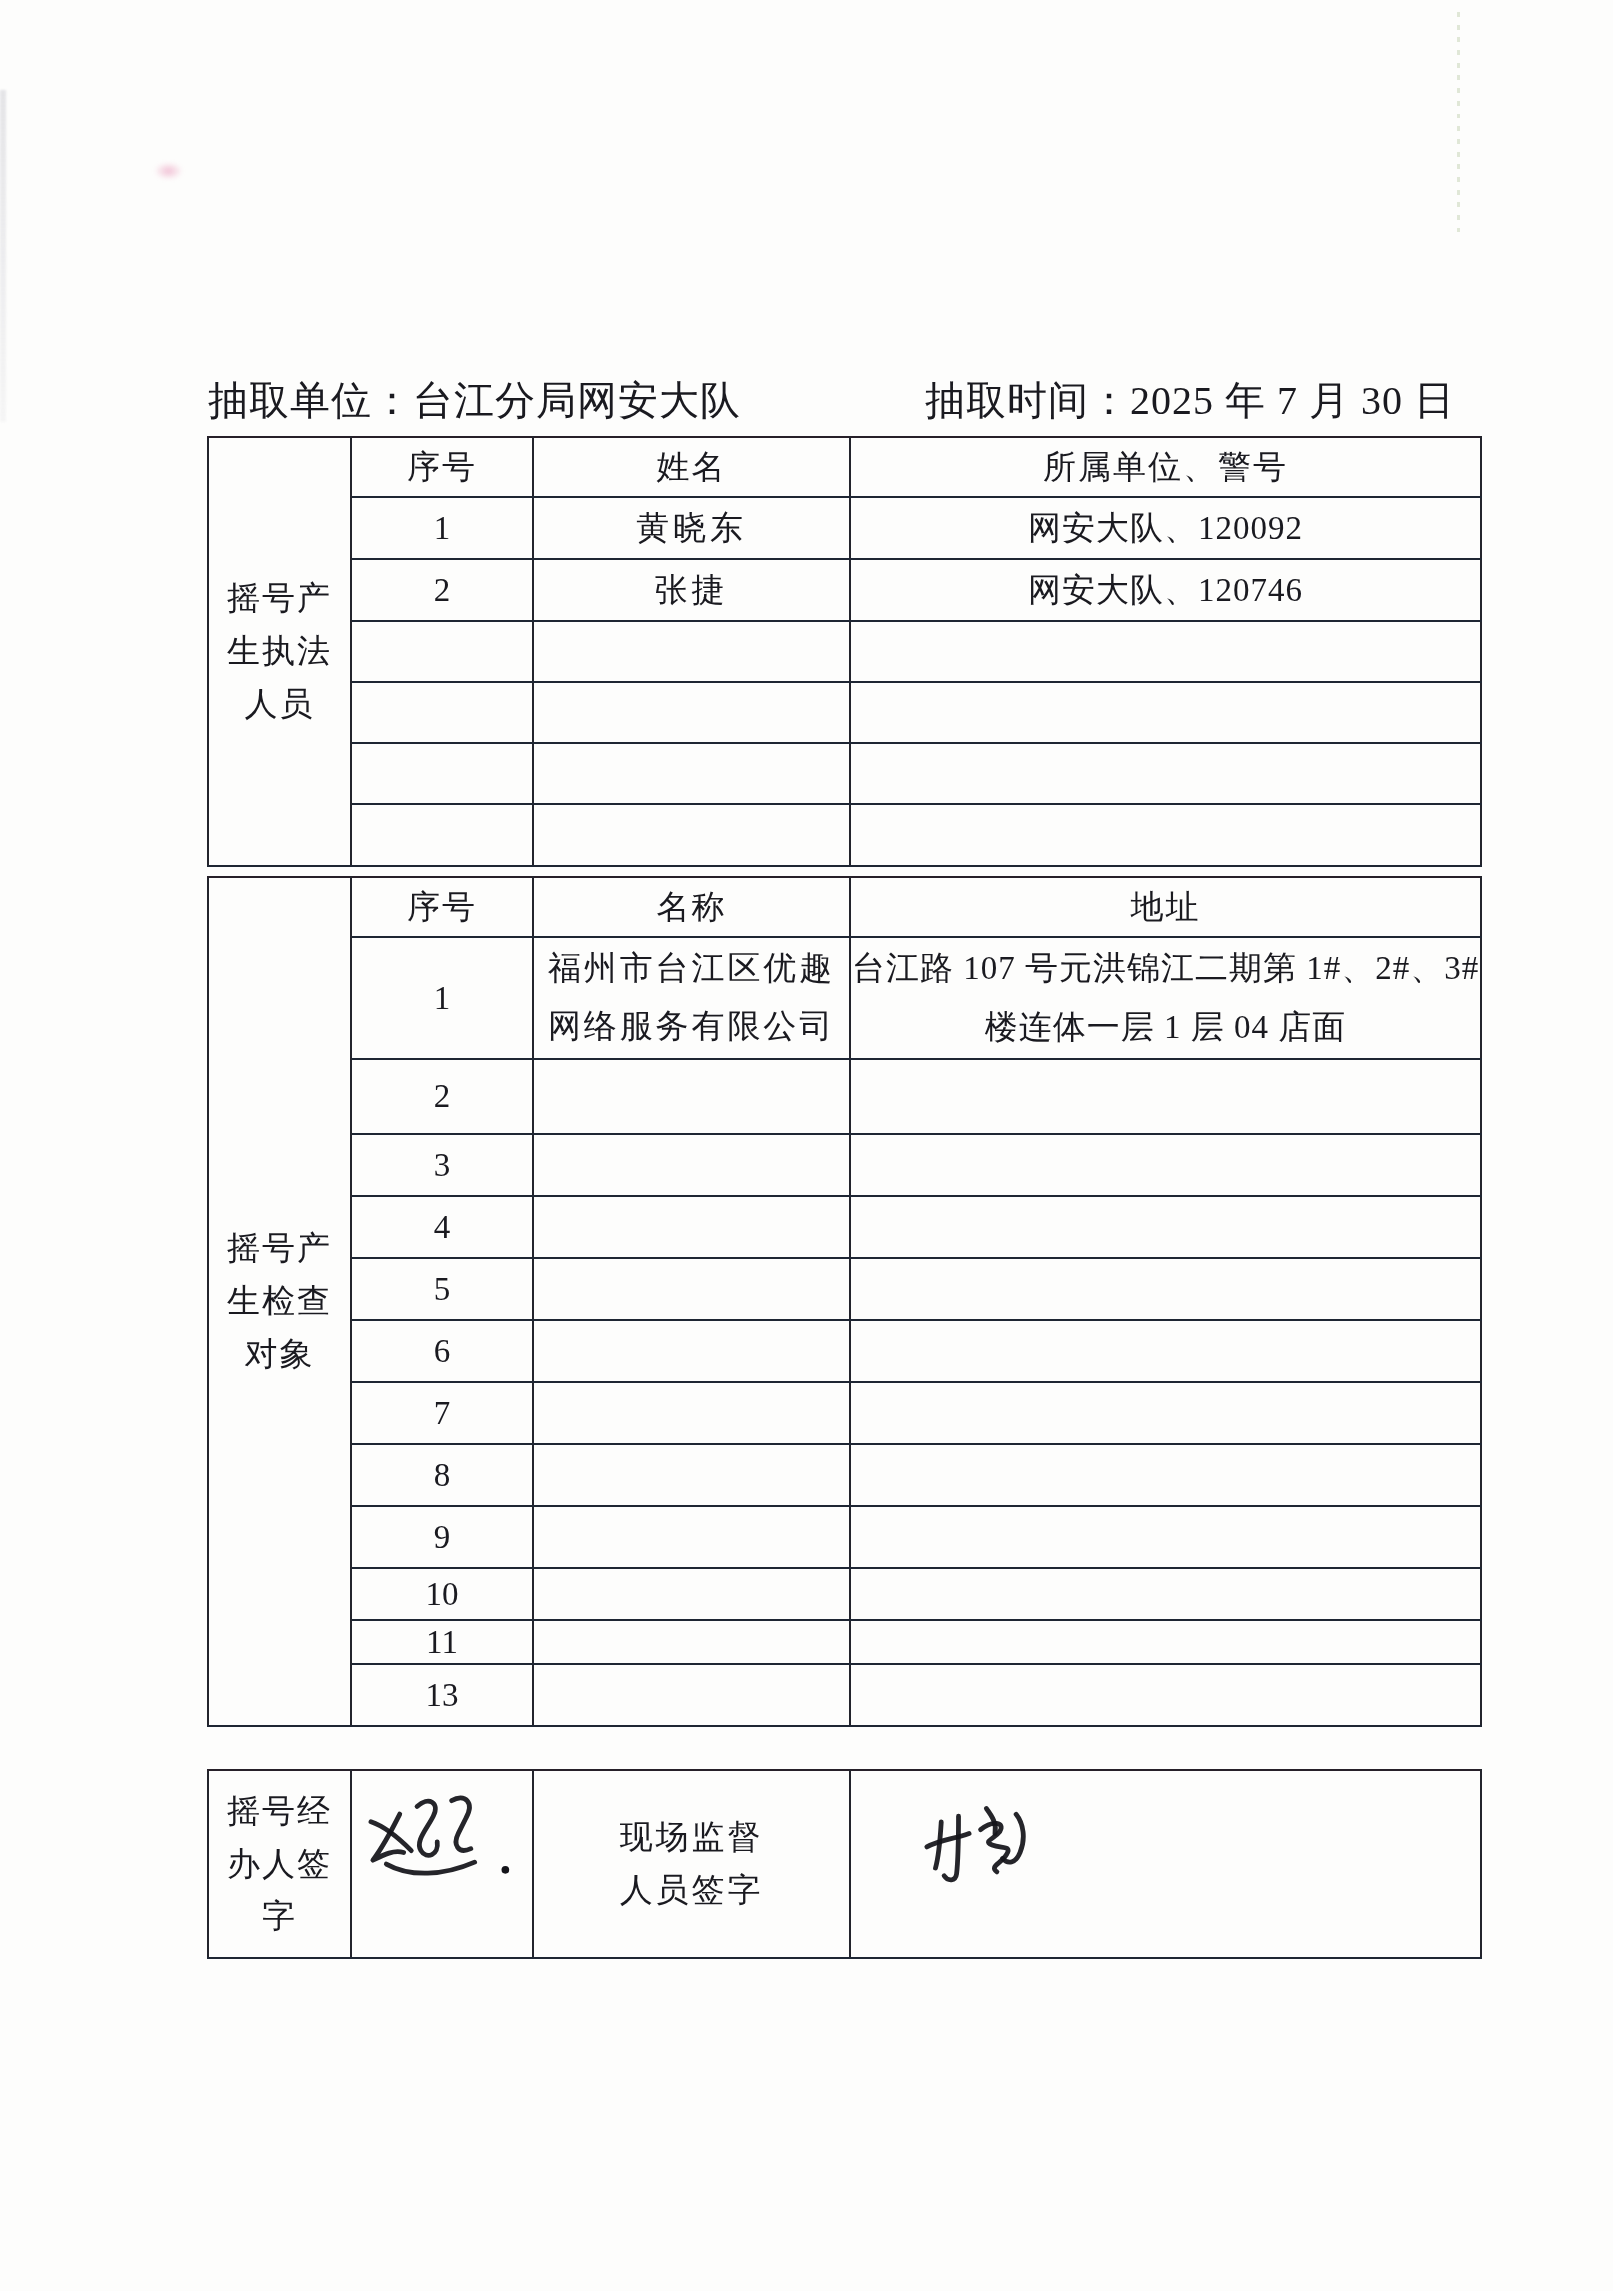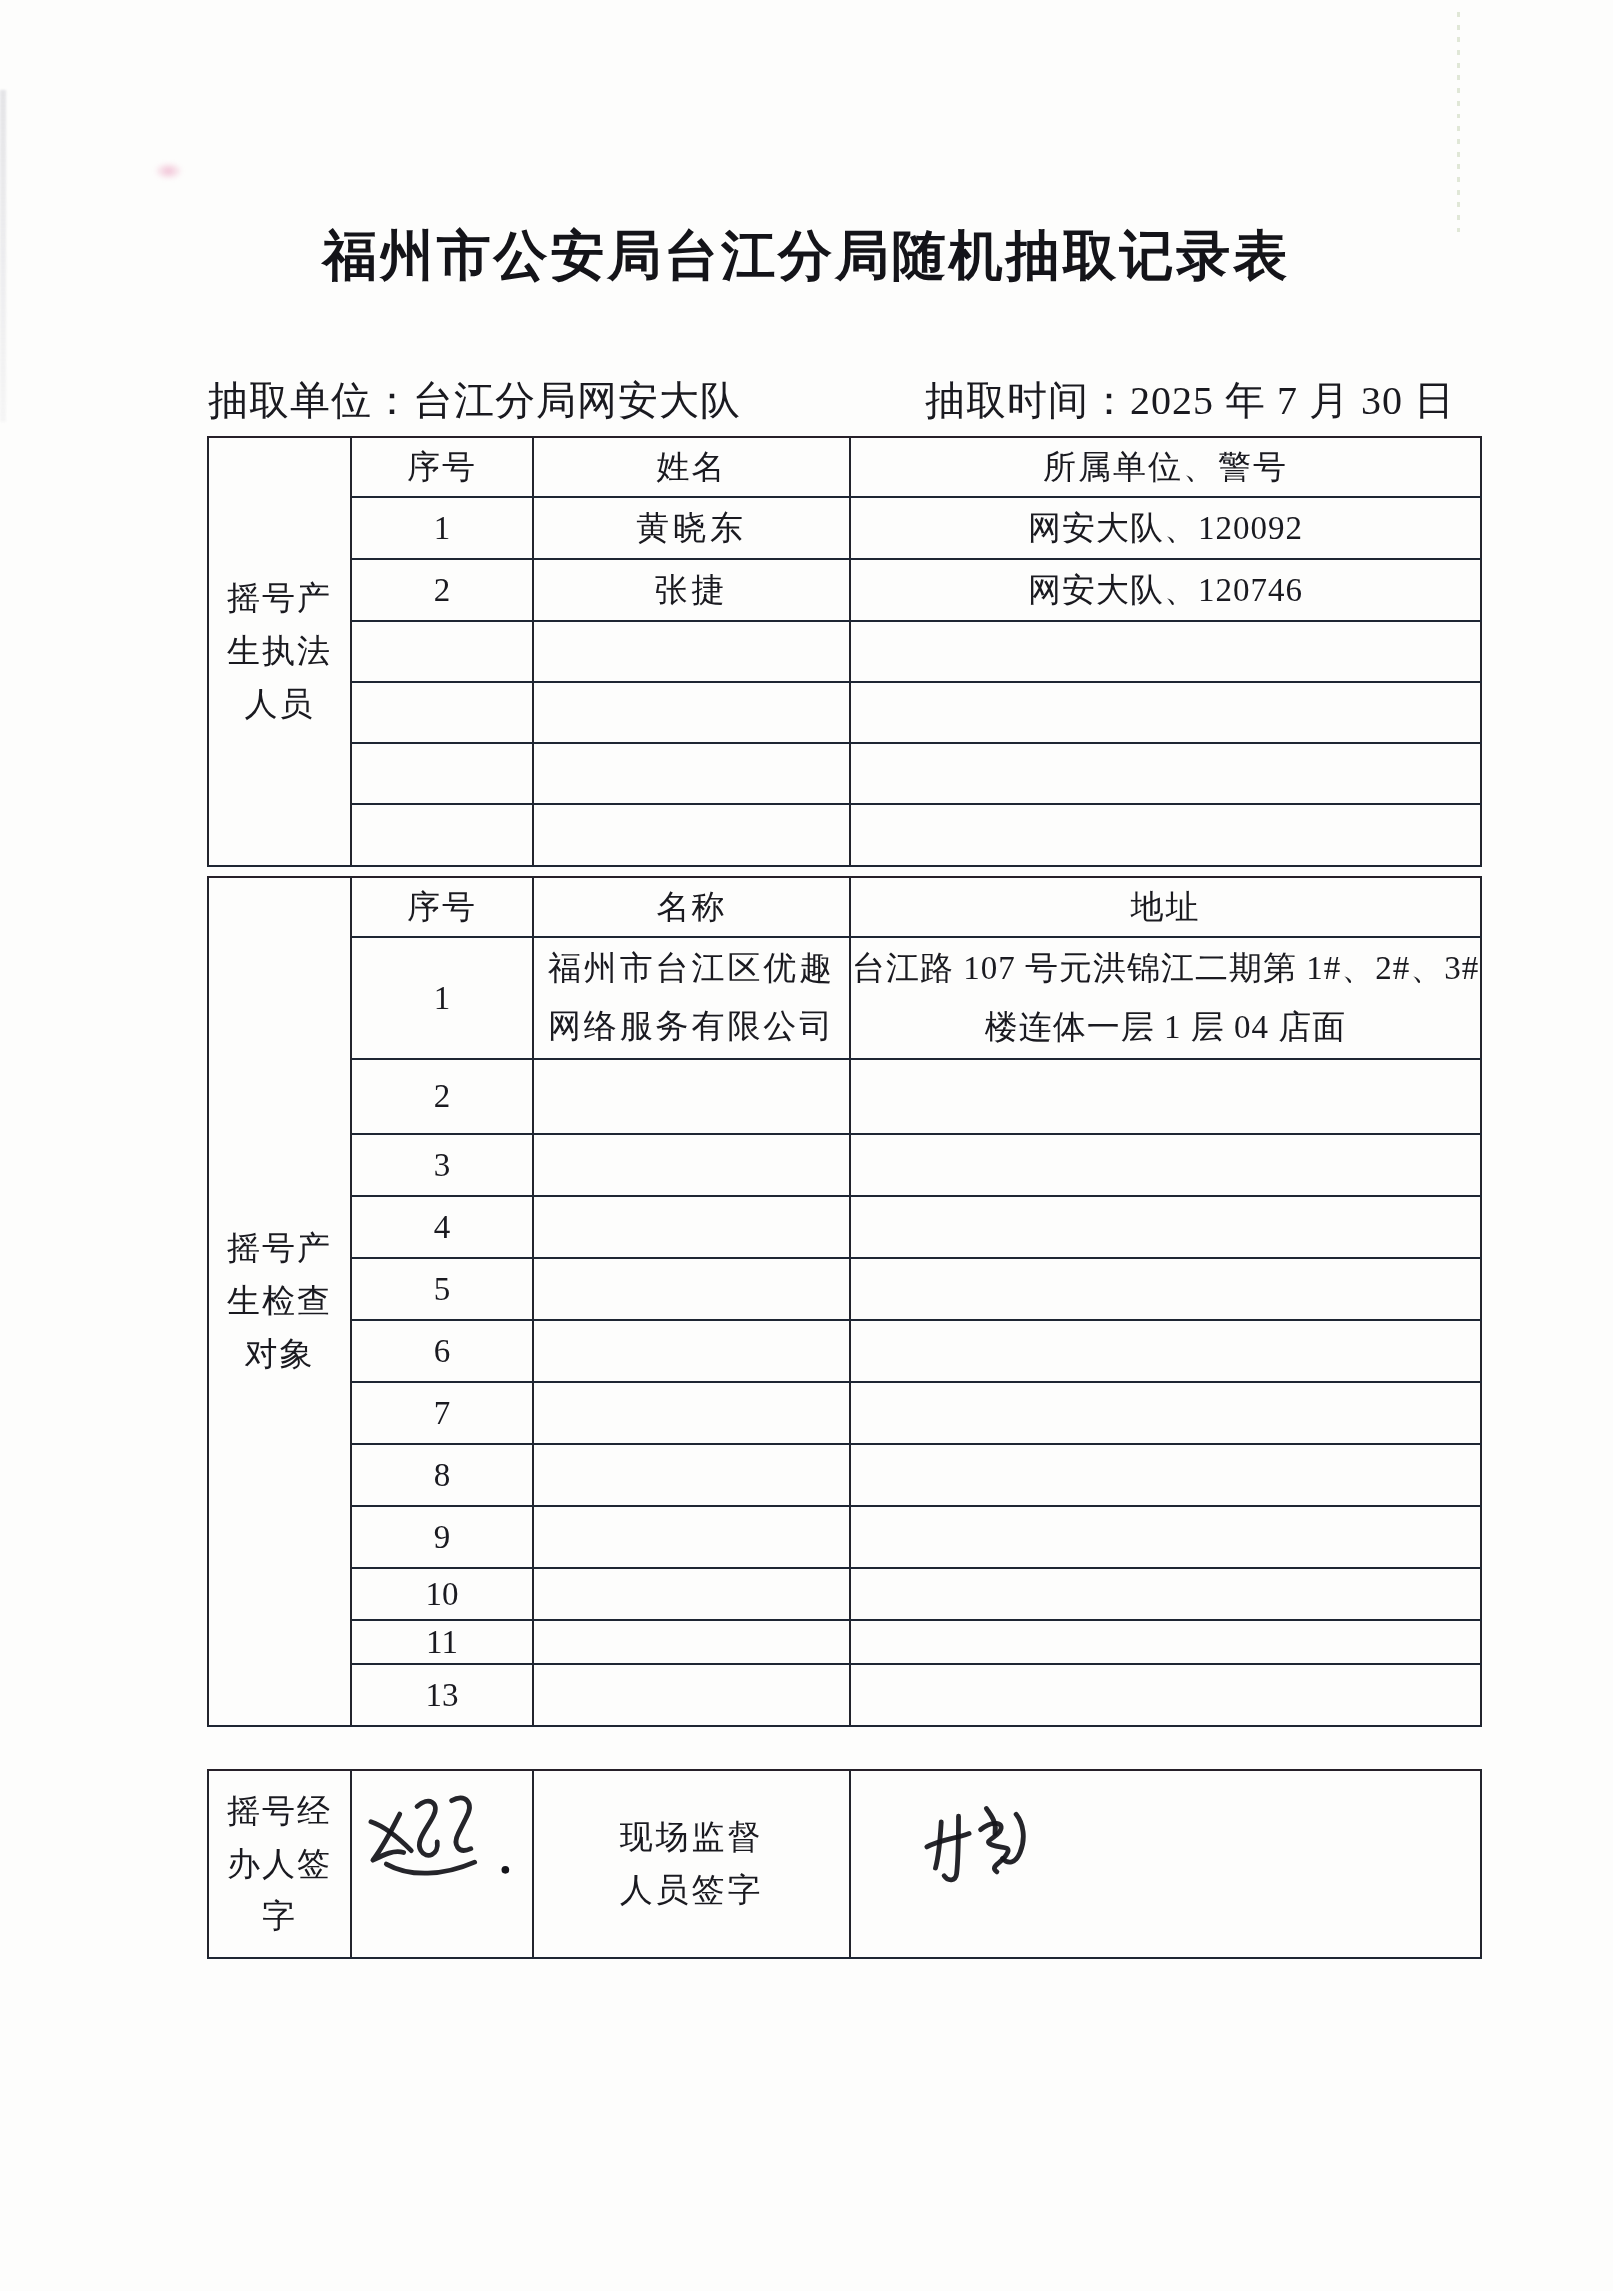--- a/index.html
+++ b/index.html
@@ -88,21 +88,20 @@
 </style>
 </head>
 <body>
 
 <div class="page">
 
   <div class="smudge-pink"></div>
   <div class="streak-right"></div>
   <div class="streak-left"></div>
 
-  <div class="title">福州市公安局台江分局随机抽取记录表</div>
 
   <div class="meta">
     <span class="unit">抽取单位：台江分局网安大队</span>
     <span class="time">抽取时间：2025 年 7 月 30 日</span>
   </div>
 
   <table class="tbl" style="top:436px;">
     <colgroup>
         <col style="width:143px">
         <col style="width:182px">

